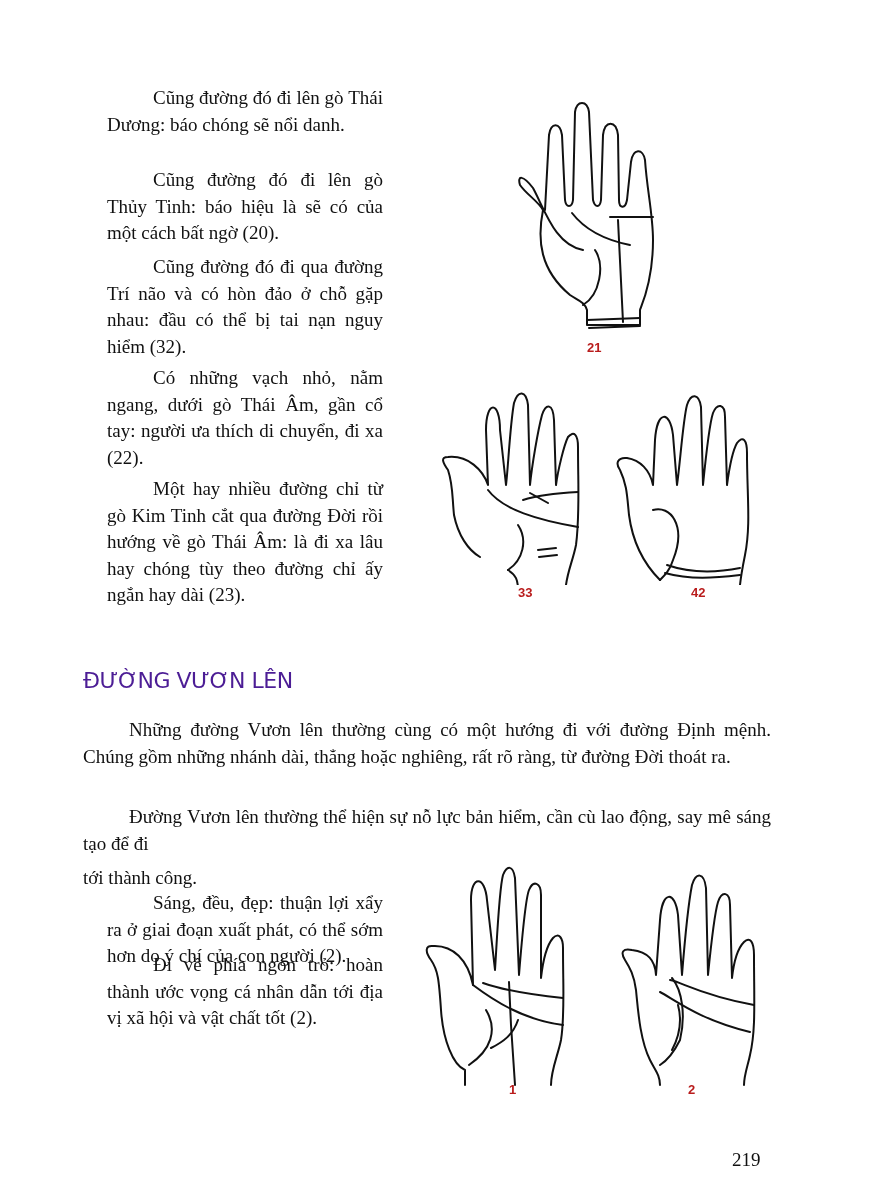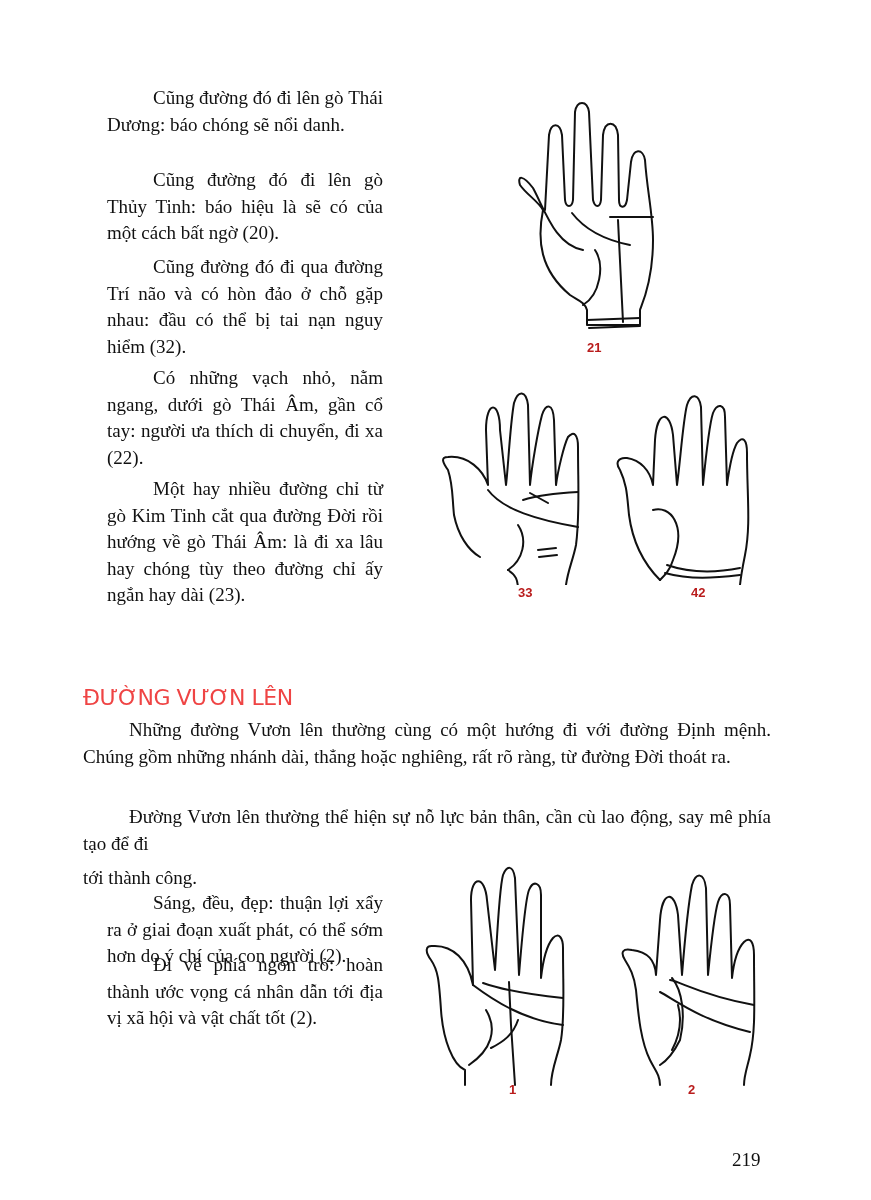--- a/index.html
+++ b/index.html
@@ -8,22 +8,22 @@
     font-family: "Liberation Serif", "DejaVu Serif", serif; color: #111;
   }
   .para {
     position: absolute; font-size: 19px; line-height: 26.5px; text-align: justify;
     text-align-last: left; margin: 0; hyphens: none;
   }
   .indent { text-indent: 46px; }
   .left-col { left: 107px; width: 276px; }
   .full { left: 83px; width: 688px; }
   .heading {
-    position: absolute; left: 83px; top: 685px; font-family: "DejaVu Sans", sans-serif;
-    font-size: 22px; font-weight: normal; letter-spacing: -0.5px; margin: 0; color: #ef4444;
+    position: absolute; left: 83px; top: 668px; font-family: "DejaVu Sans", sans-serif;
+    font-size: 22px; font-weight: normal; letter-spacing: -0.5px; margin: 0; color: #4c1d95;
   }
   .fig { position: absolute; }
   .fig svg { display: block; }
   .fig-label {
     position: absolute; font-family: "Liberation Sans", sans-serif; font-weight: bold;
     font-size: 13px; color: #b91c1c;
   }
   .page-num {
     position: absolute; left: 732px; top: 1149px; font-size: 19px;
     font-family: "Liberation Serif", serif;
@@ -72,21 +72,21 @@
     <path d="M38 125 C55 120 72 140 58 175 C55 185 50 190 45 195"></path>
     <path d="M52 180 C75 188 100 188 125 183"></path>
     <path d="M50 188 C75 195 100 193 125 190"></path>
   </svg>
   <span class="fig-label" style="left:76px; top:200px;">42</span>
 </div>
 
 <h2 class="heading">ĐƯỜNG VƯƠN LÊN</h2>
 
 <p class="para full indent" style="top:717px">Những đường Vươn lên thường cùng có một hướng đi với đường Định mệnh. Chúng gồm những nhánh dài, thẳng hoặc nghiêng, rất rõ ràng, từ đường Đời thoát ra.</p>
-<p class="para full indent" style="top:804px">Đường Vươn lên thường thể hiện sự nỗ lực bản thân, cần cù lao động, say mê phía tạo để đi</p>
+<p class="para full indent" style="top:804px">Đường Vươn lên thường thể hiện sự nỗ lực bản hiểm, cần cù lao động, say mê sáng tạo để đi</p>
 <p class="para left-col" style="top:865px; left:83px;">tới thành công.</p>
 
 <p class="para left-col indent" style="top:890px">Sáng, đều, đẹp: thuận lợi xẩy ra ở giai đoạn xuất phát, có thể sớm hơn do ý chí của con người (2).</p>
 <p class="para left-col indent" style="top:952px">Đi về phía ngón trỏ: hoàn thành ước vọng cá nhân dẫn tới địa vị xã hội và vật chất tốt (2).</p>
 
 <div class="fig" style="left:423px; top:860px;">
   <svg width="150" height="230" viewBox="0 0 150 230">
     <path d="M42 225 L42 210 C30 205 20 180 18 150 C16 120 15 110 8 100 C2 92 2 85 10 86 C30 85 45 100 50 125 L48 40 C48 15 62 15 64 40 L72 110 C74 80 76 30 80 15 C84 5 90 5 92 18 L96 115 C98 90 102 40 106 30 C110 20 118 22 118 35 L118 118 C120 100 124 85 130 78 C136 72 140 78 140 88 C140 130 142 155 138 180 C135 195 128 210 128 225"></path>
     <path d="M60 123 C80 130 110 135 140 138"></path>
     <path d="M50 125 C70 140 100 160 140 165"></path>

